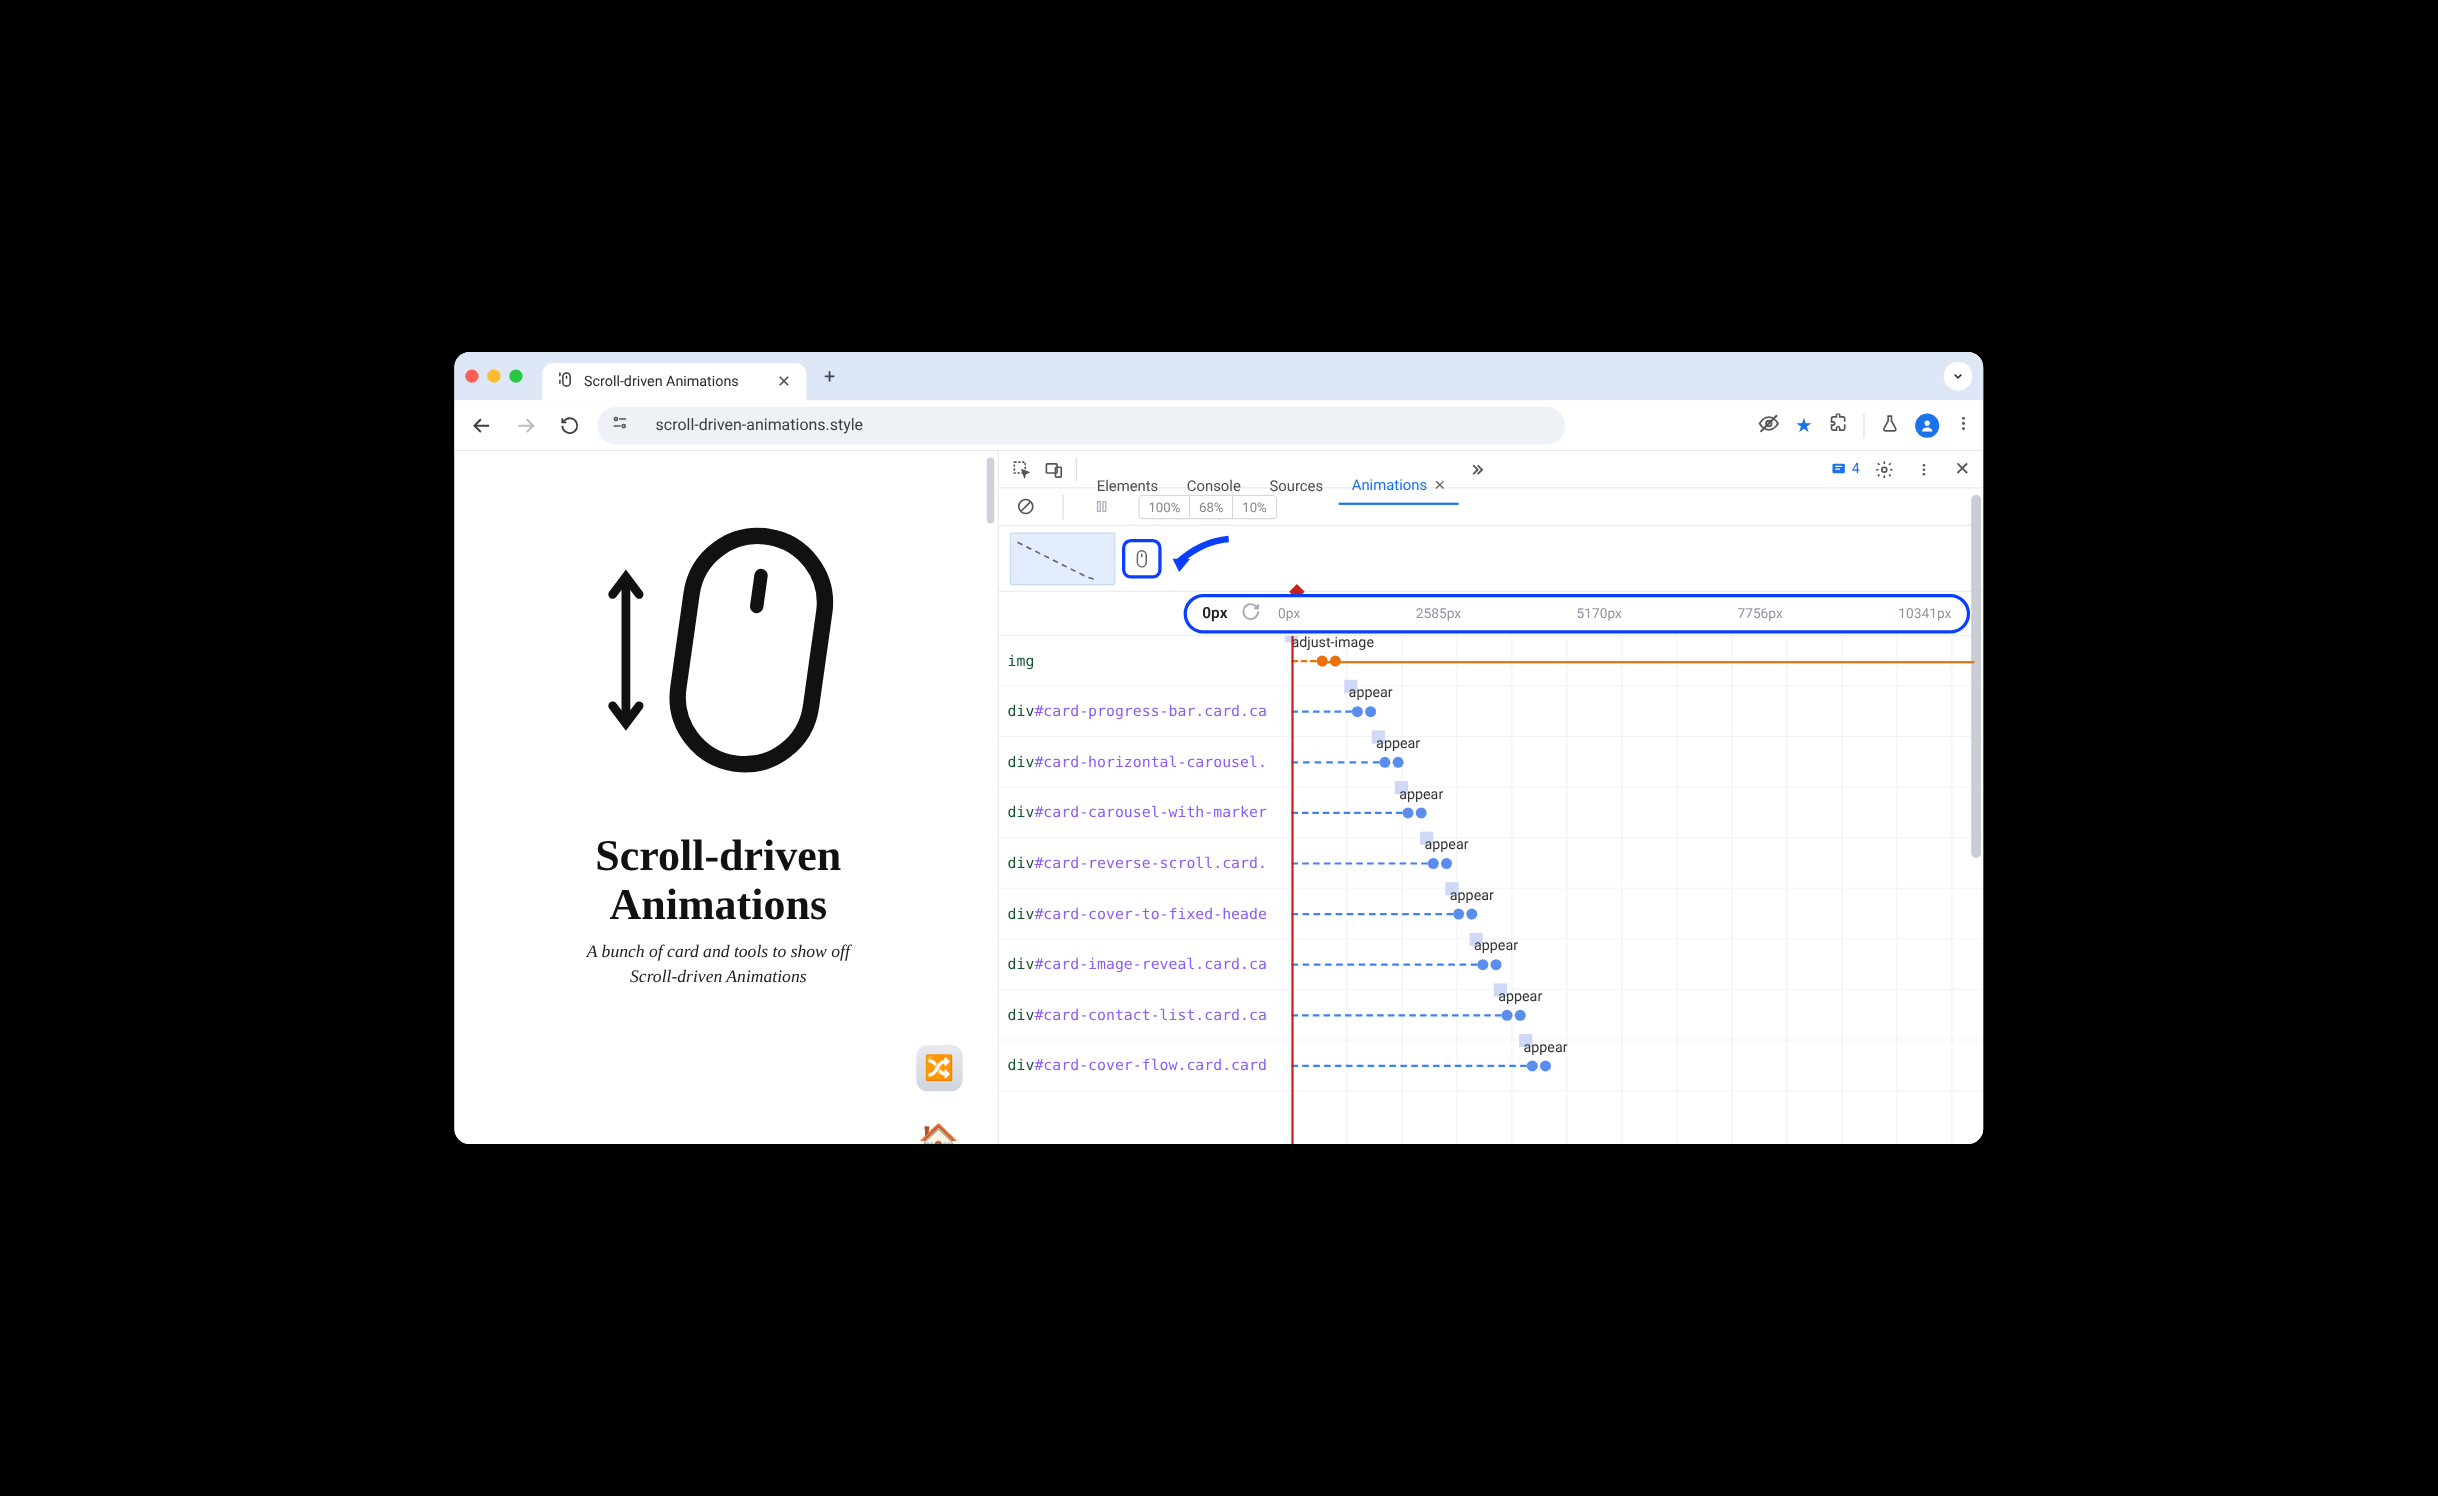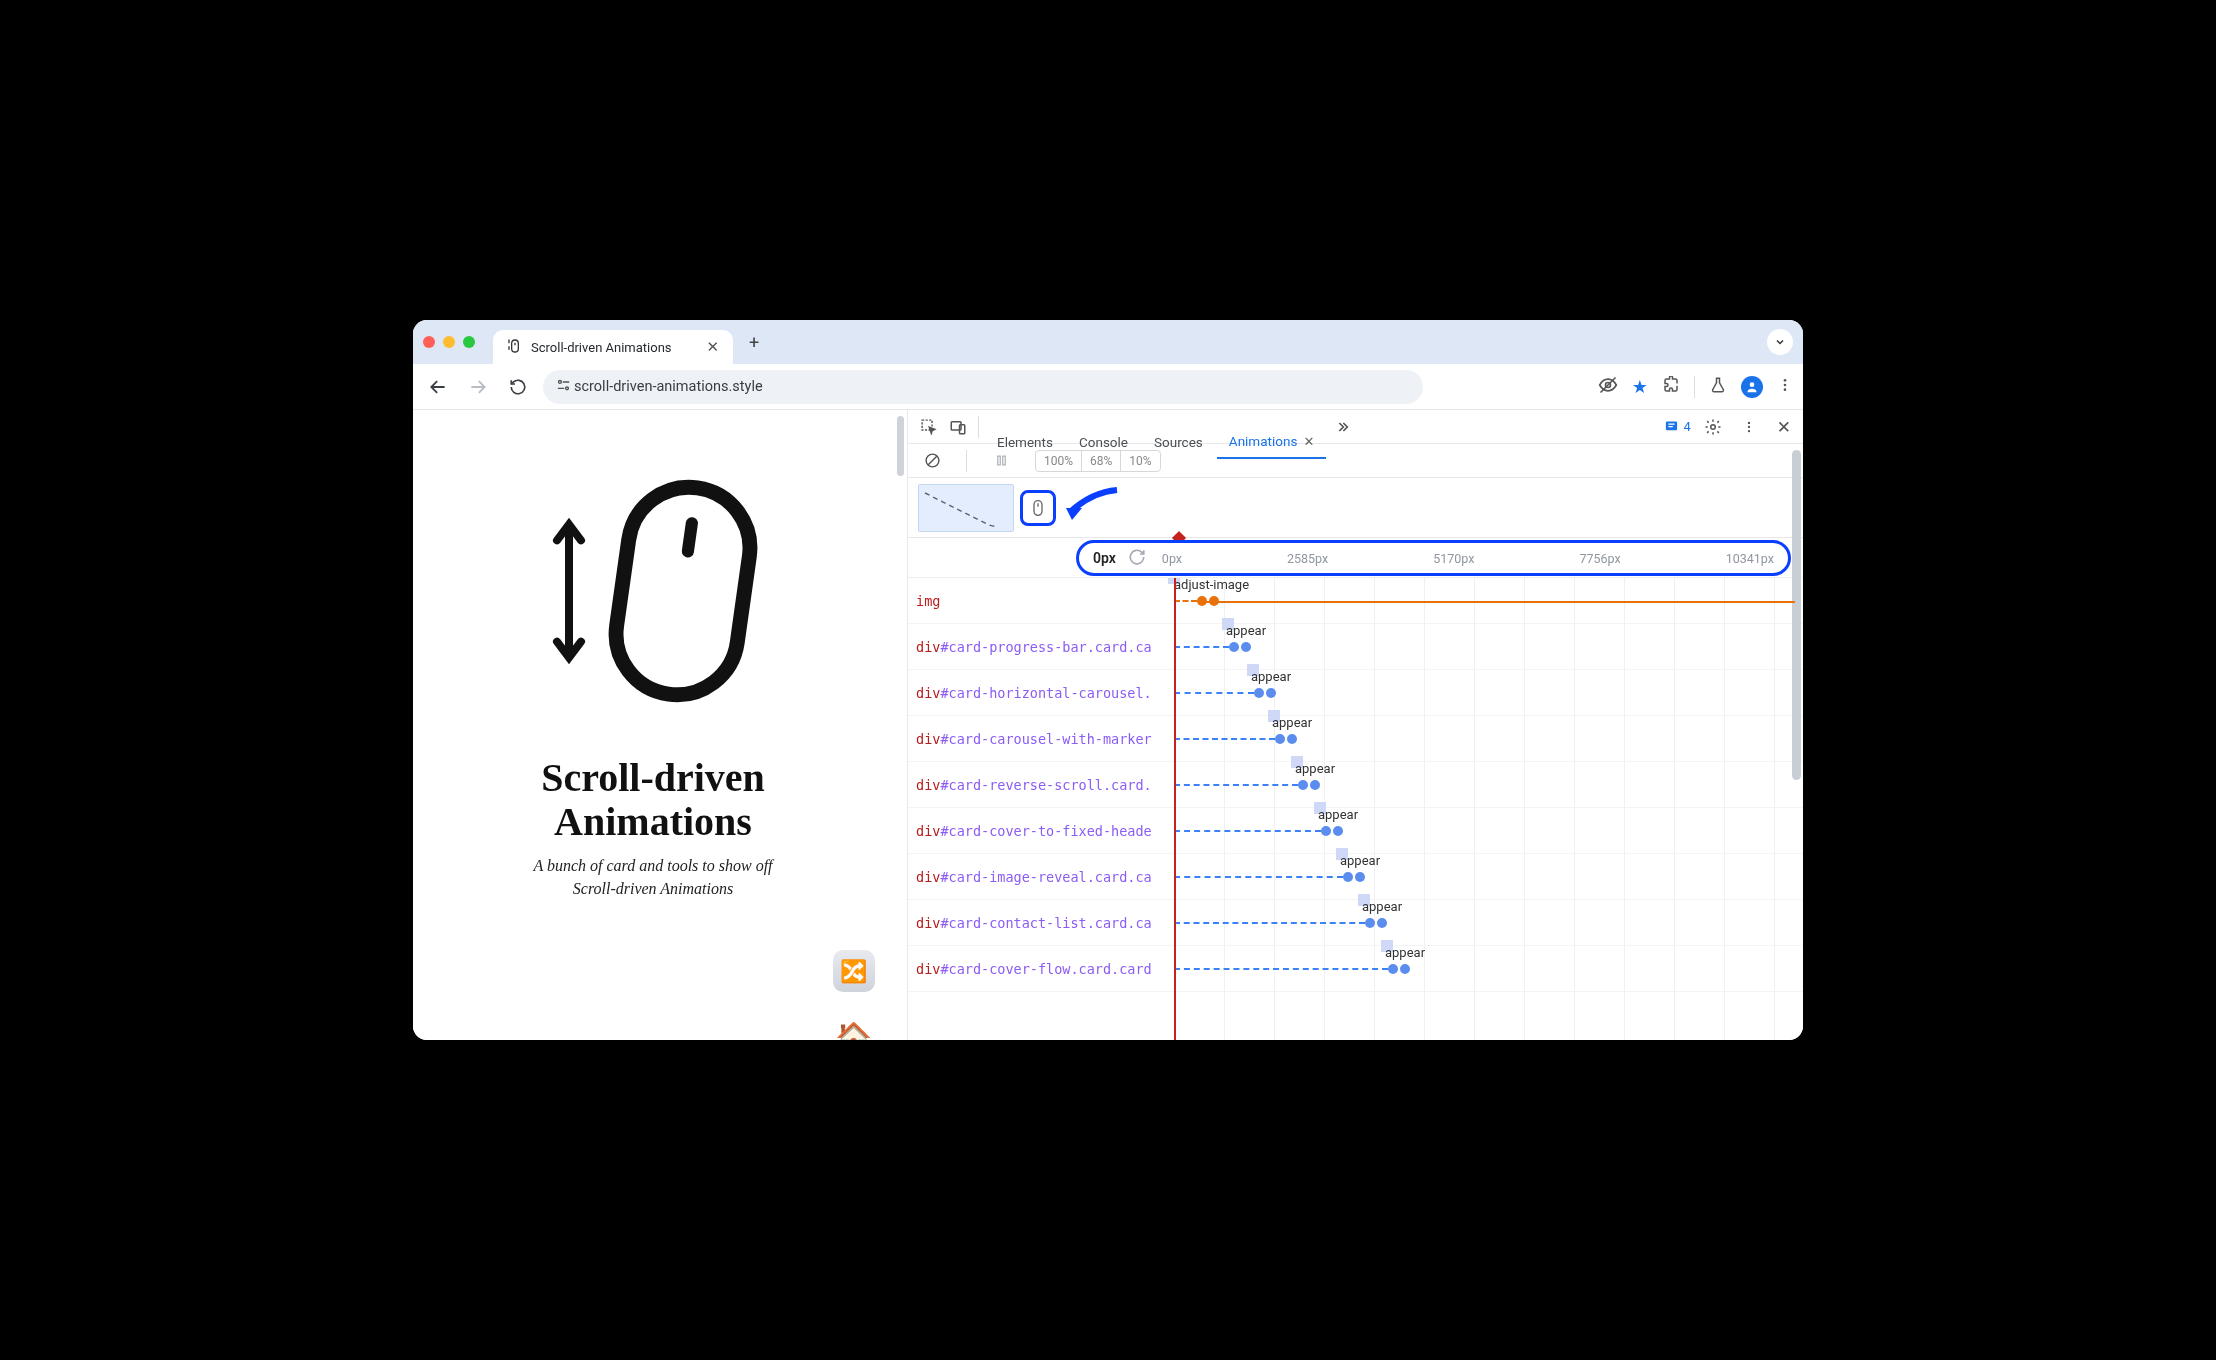--- a/index.html
+++ b/index.html
@@ -16,21 +16,21 @@
     .tab { background: #fff; height: 34px; border-radius: 10px 10px 0 0; display: flex; align-items: center; padding: 0 14px; gap: 8px; margin-top: 10px; font-size: 13px; color: #26292d; min-width: 240px; }
     .tab .favicon { font-size: 14px; }
     .tab .close { margin-left: auto; font-size: 15px; color: #555; cursor: pointer; }
     .newtab { font-size: 18px; color: #444; padding: 0 8px; cursor: pointer; }
     .tabbar .caret { margin-left: auto; width: 26px; height: 26px; border-radius: 50%; background: #fff; display: flex; align-items: center; justify-content: center; font-size: 13px; color: #333; }
 
     
     .toolbar { background: #fff; height: 46px; display: flex; align-items: center; padding: 0 10px; gap: 10px; border-bottom: 1px solid #e4e6ea; }
     .tbtn { width: 30px; height: 30px; display: flex; align-items: center; justify-content: center; color: #4a4d52; border-radius: 50%; cursor: pointer; }
     .tbtn.disabled { color: #b5b9bf; }
-    .omnibox { flex: 0 0 auto; width: 880px; height: 34px; background: #eef1f5; border-radius: 17px; display: flex; align-items: center; padding: 0 12px; gap: 2px; color: #3a3d42; font-size: 14.5px; }
+    .omnibox { flex: 0 0 auto; width: 880px; height: 34px; background: #eef1f5; border-radius: 17px; display: flex; align-items: center; padding: 0 12px; gap: 24px; color: #3a3d42; font-size: 14.5px; }
     .omnibox .site-icon { font-size: 14px; color: #555; }
     .spacer { flex: 1; }
     .tool-icons { display: flex; align-items: center; gap: 14px; }
     .star { color: #1a73e8; font-size: 18px; }
     .divider { width: 1px; height: 22px; background: #d9dce1; }
     .avatar { width: 22px; height: 22px; border-radius: 50%; background: #1a73e8; display: flex; align-items: center; justify-content: center; color: #fff; font-size: 11px; }
 
     
     .content { flex: 1; display: flex; overflow: hidden; }
 
@@ -73,21 +73,21 @@
     .timeline-ruler-wrap { position:absolute; left: 168px; right: 12px; top: 2px; height: 36px; border: 3px solid #0a3fff; border-radius: 20px; display:flex; align-items:center; padding: 0 14px; gap: 12px; background:#fff;}
     .ruler-cur { font-weight: 600; color: #222; font-size: 14px; }
     .ruler-replay { color: #9aa1ab; }
     .ruler-ticks { flex:1; display:flex; justify-content: space-between; font-size: 12.5px; color: #9096a0; padding-left: 4px;}
     .playhead-diamond { position:absolute; left: 266px; top: -5px; width: 10px; height: 10px; background:#c5221f; transform: rotate(45deg);}
 
     .anim-rows { flex:1; overflow:auto; position:relative; }
     .anim-rows::before{ content:""; position:absolute; left:266px; right:0; top:0; bottom:0; background-image: linear-gradient(to right, #eef0f4 1px, transparent 1px); background-size: 50px 100%; }
     .row { height: 46px; display:flex; align-items:center; border-bottom:1px solid #f2f4f7; position:relative; }
     .row-label { width: 266px; padding-left: 8px; font-family: ui-monospace, Menlo, monospace; font-size: 13.5px; white-space: nowrap; overflow: hidden; }
-    .row-label .tag { color: #b91c1c; }
+    .row-label .tag { color: #14532d; }
     .row-label .sel { color: #8b5cf6; }
     .row-track { position:absolute; left:266px; right:8px; top:0; bottom:0; }
     .playhead-line { position:absolute; left:266px; top:0; bottom:0; width:2px; background:#c5221f; z-index:5; }
 
     .seg { position:absolute; top: 50%; transform: translateY(-50%); display:flex; align-items:center; }
     .seg .bar { border-top: 2.5px dashed #3b82f6; height:0; }
     .seg .dots { display:flex; gap:2px; }
     .seg .dot { width:10px; height:10px; background:#5b8def; border-radius:50%; display:block; }
     .seg .lbl { position:absolute; top:-19px; left: var(--lblx, 0px); font-size:13px; color:#333; white-space:nowrap;}
     .seg .mark { position:absolute; top:-24px; left: var(--mx, 0px); width:12px; height:12px; background:#cfd9f7;}

